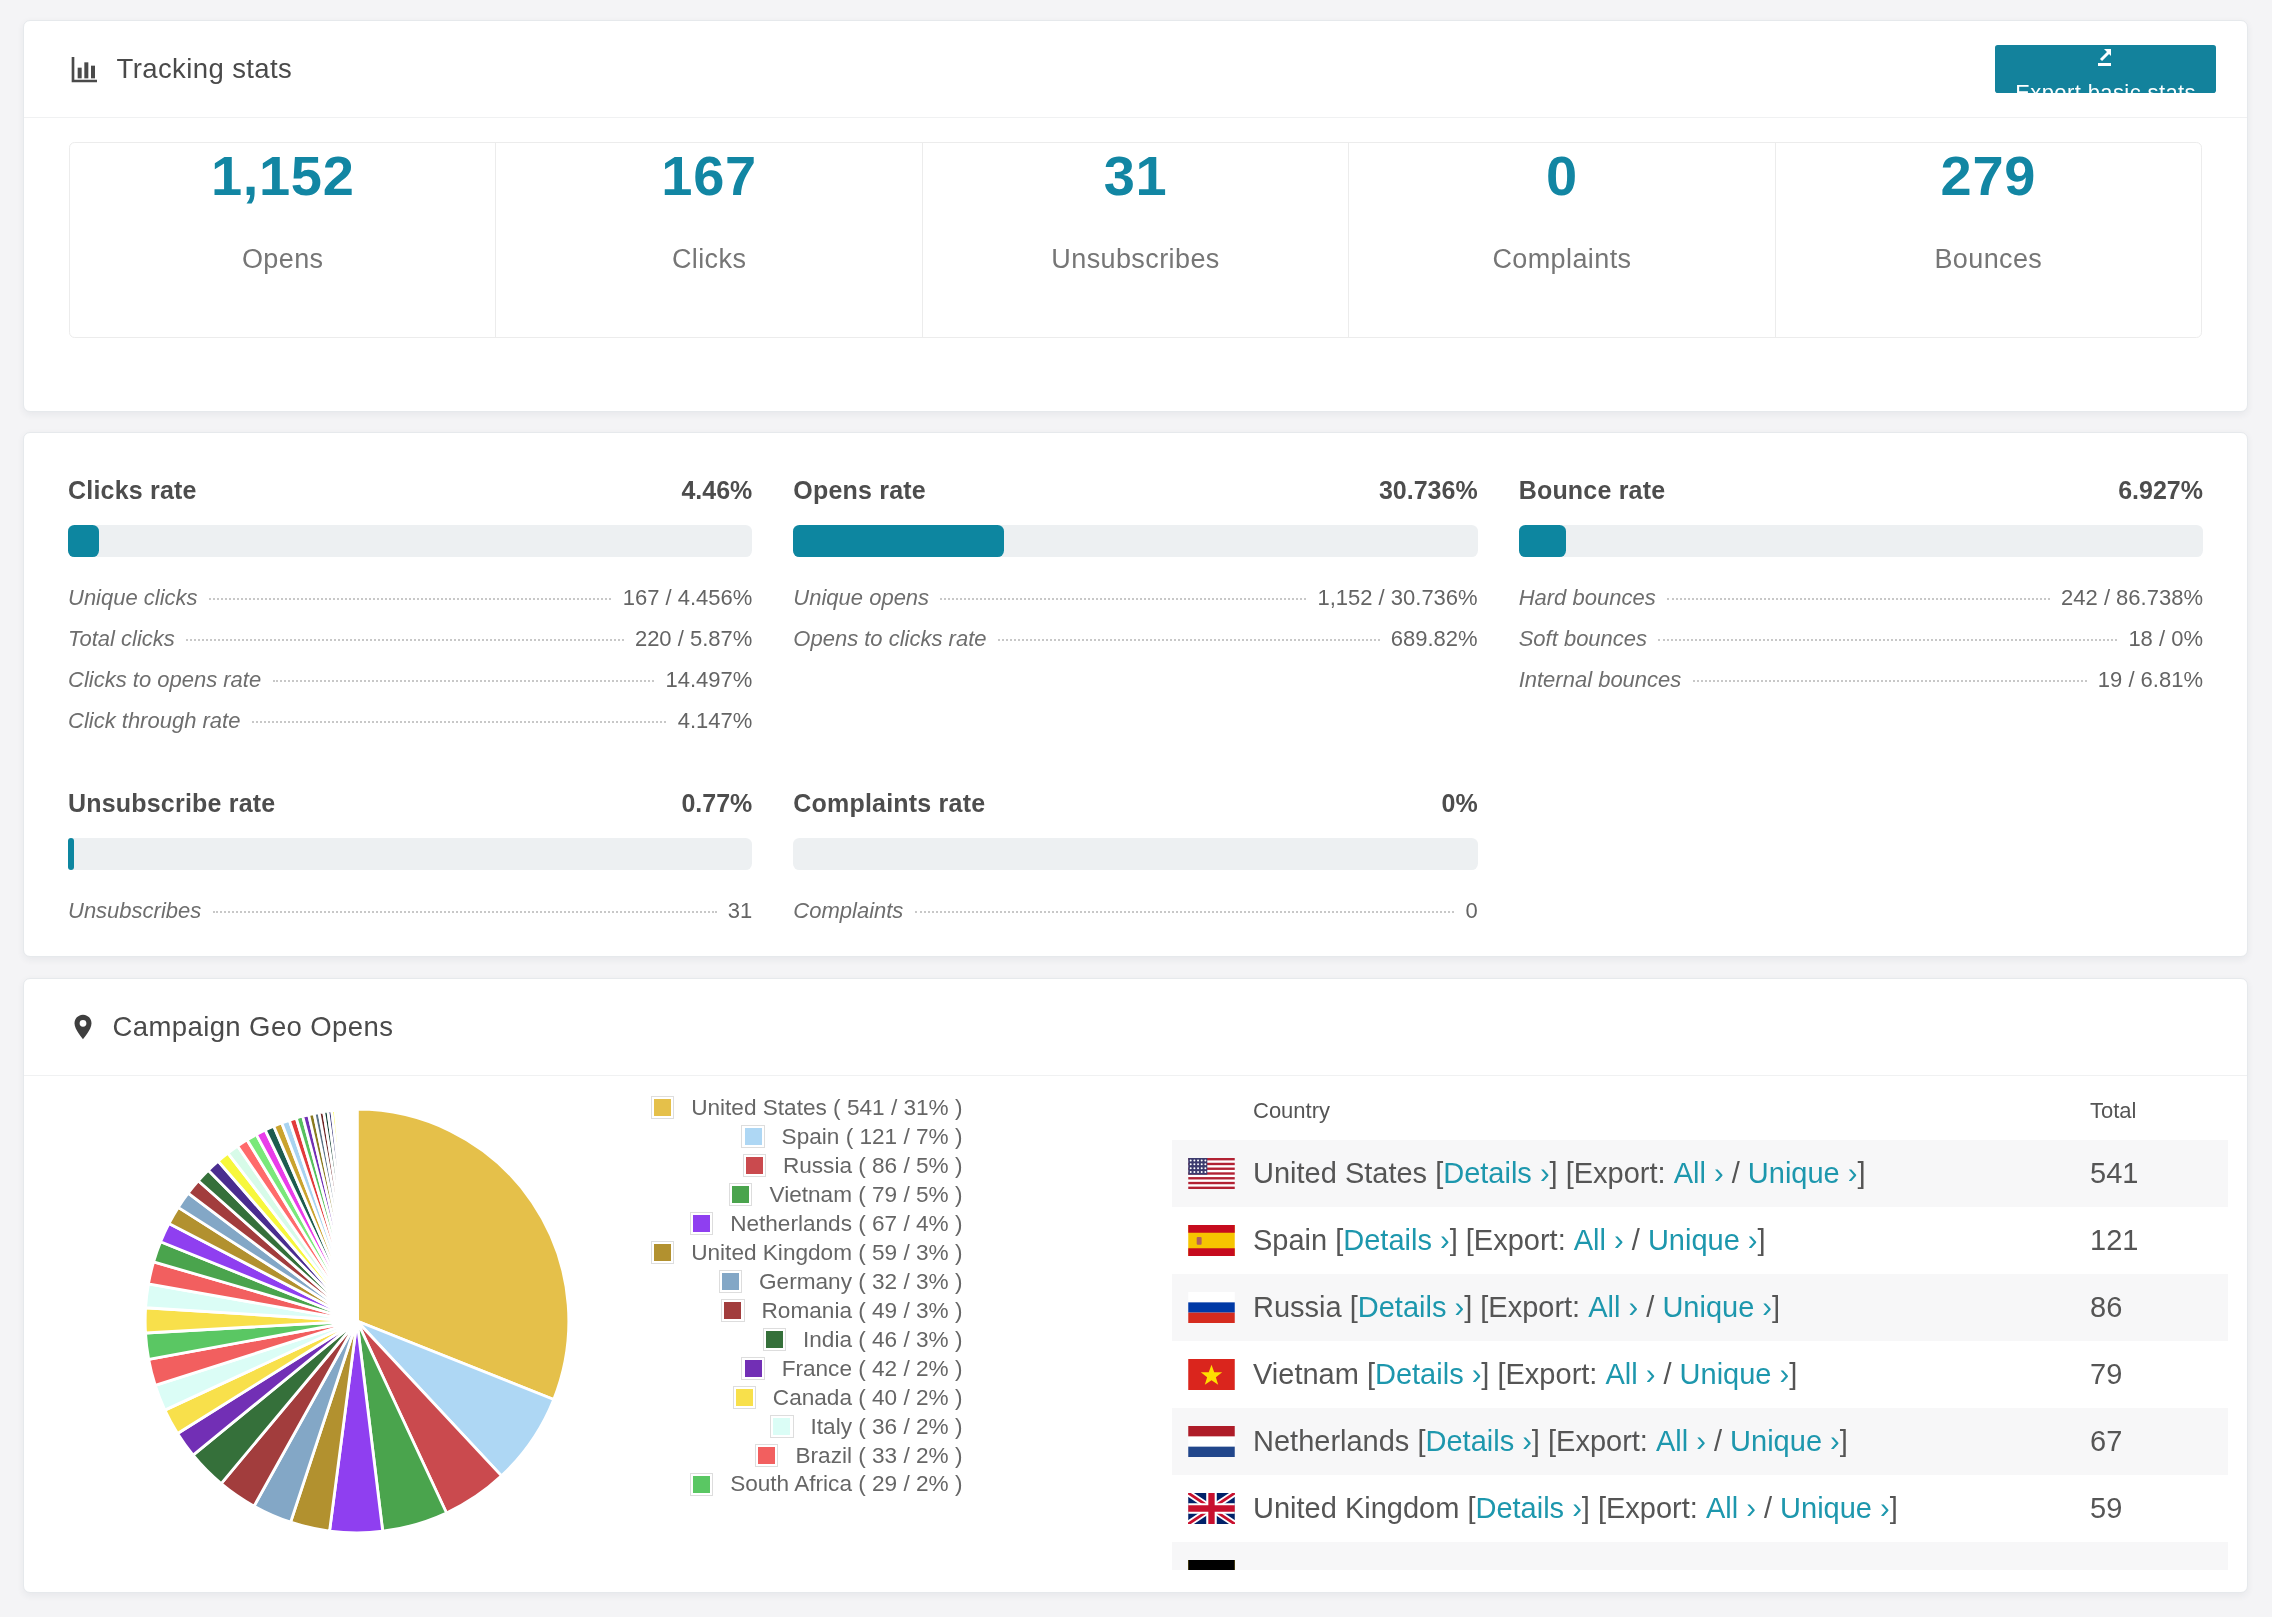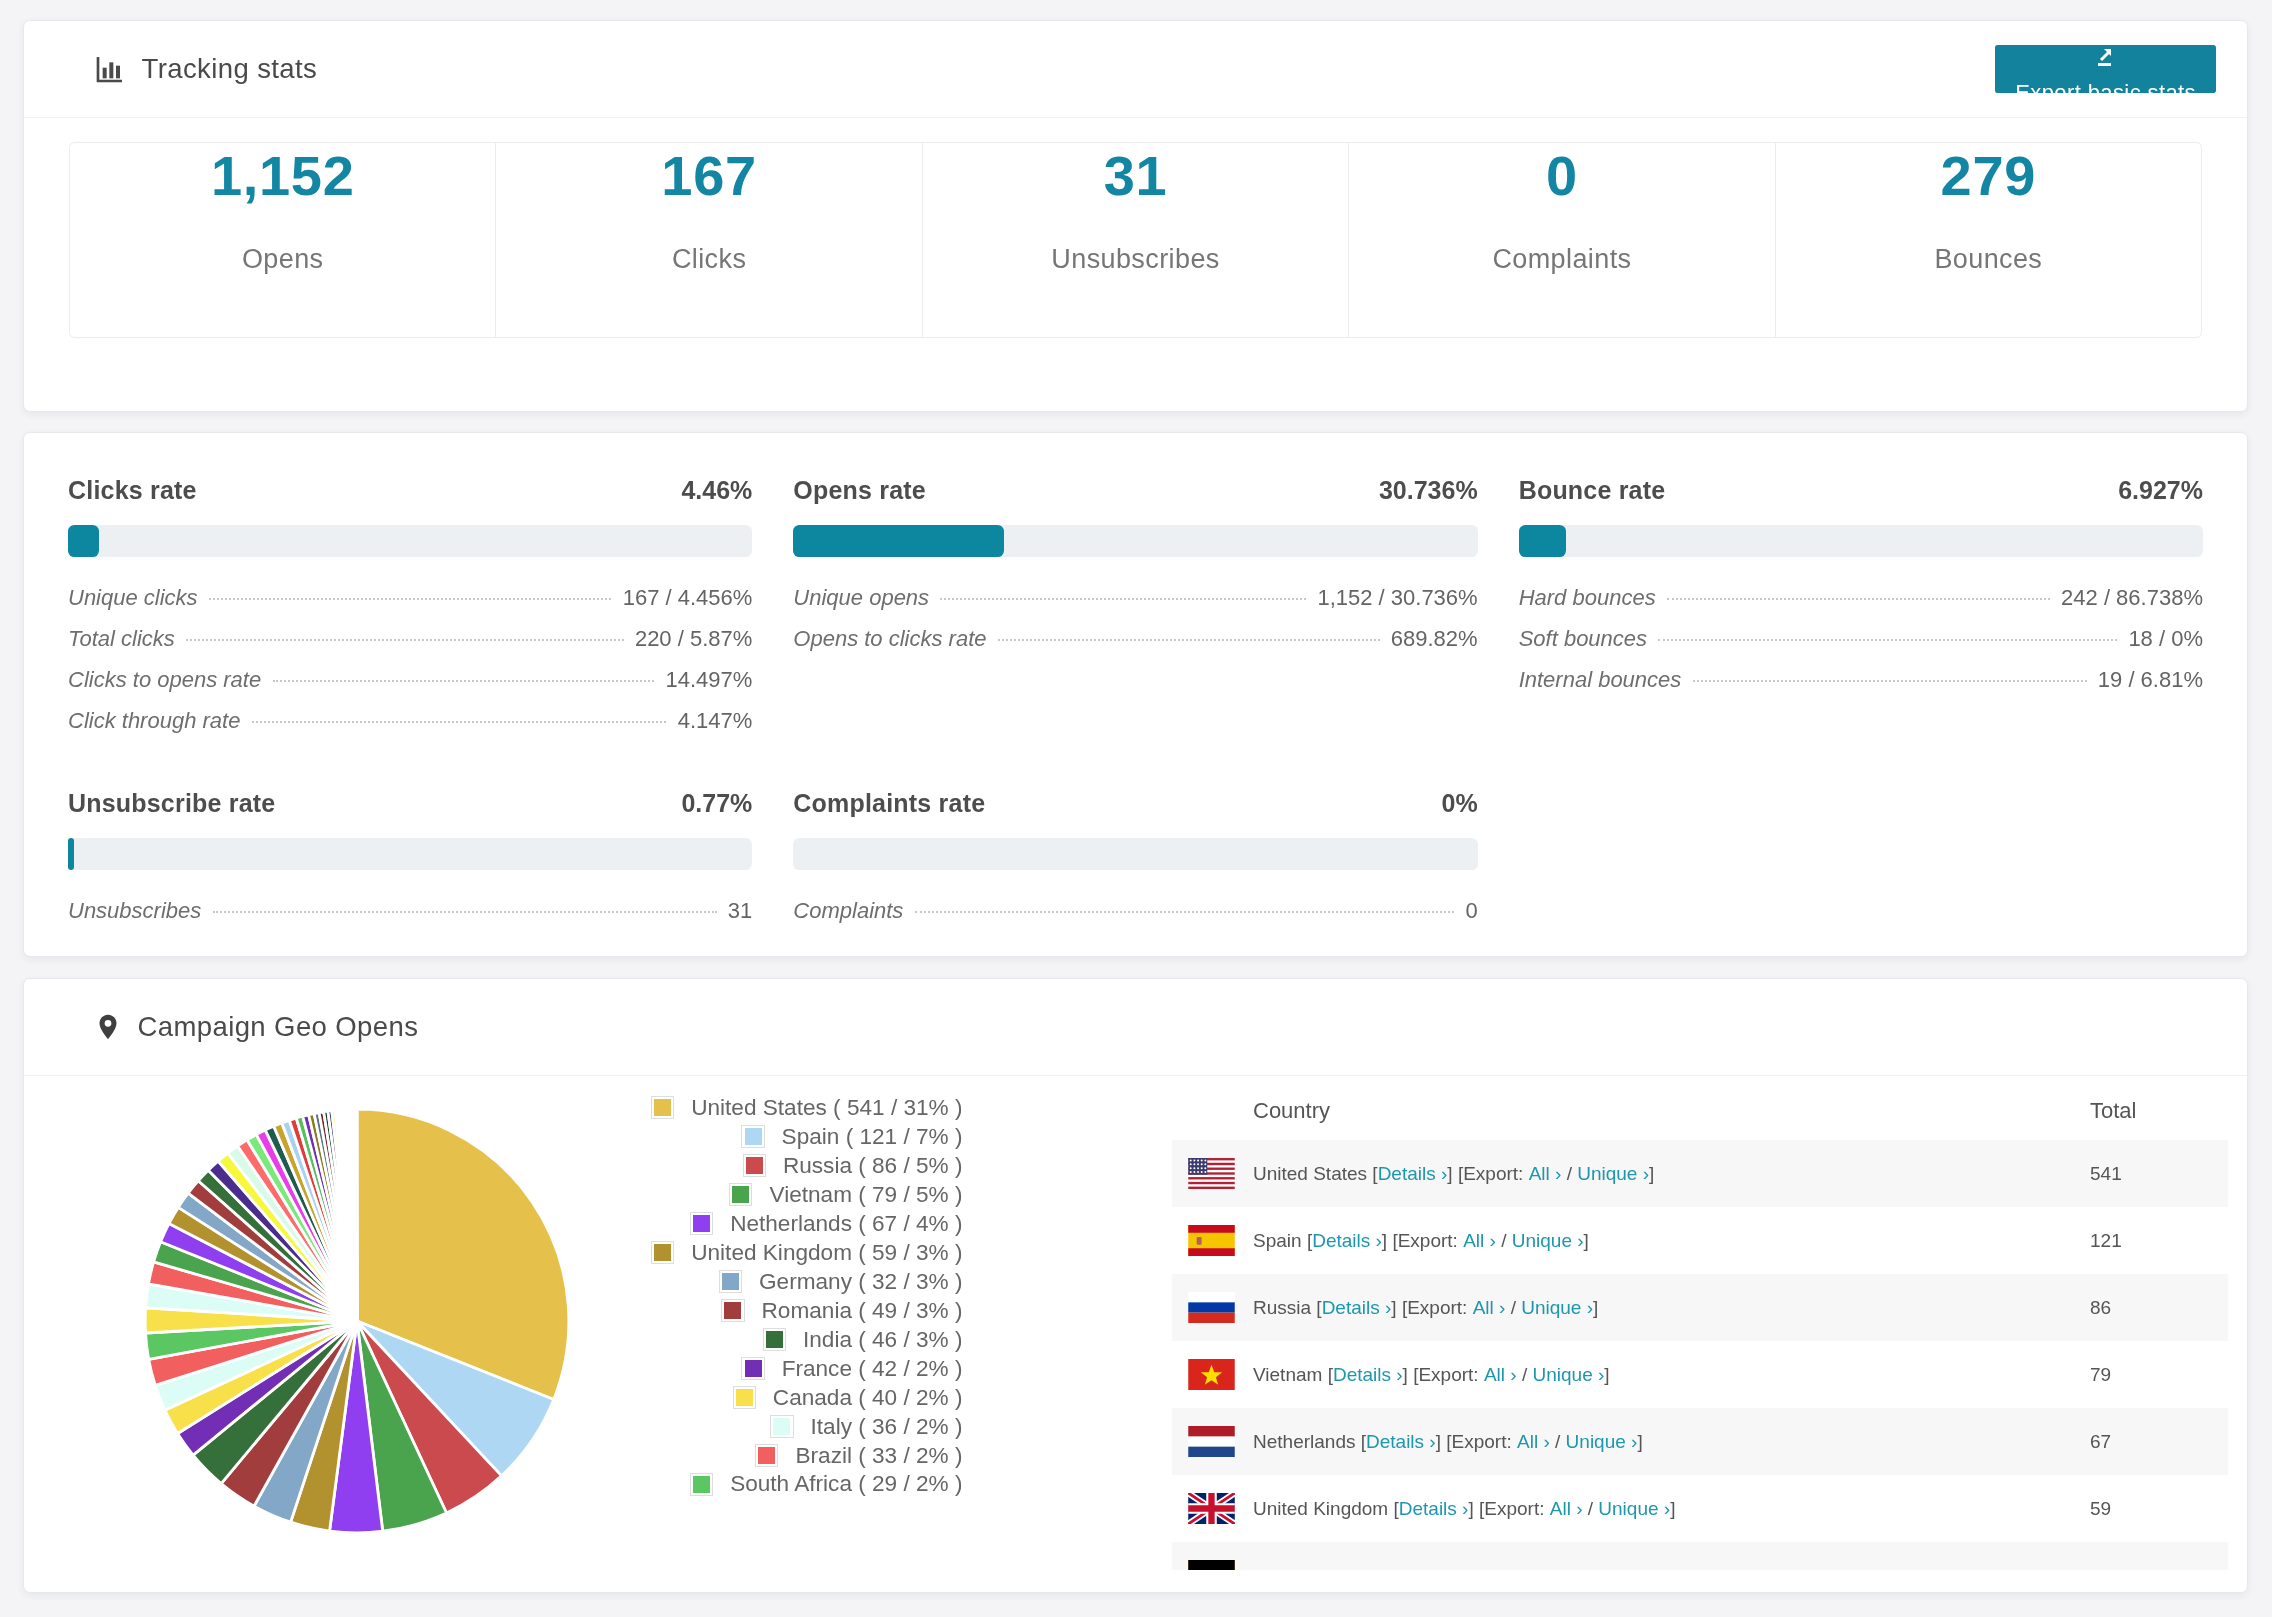--- a/index.html
+++ b/index.html
@@ -15,21 +15,21 @@
     border:1.4px solid #e6e9ec;border-radius:7px;
     box-shadow:0 2.8px 7px rgba(40,50,70,.06);
     box-sizing:border-box;
   }
   #card-tracking{top:20px;height:392px;}
   #card-rates{top:432px;height:525px;}
   #card-geo{top:978px;height:615px;overflow:hidden;}
 
   .card-header{
     height:97px;display:flex;align-items:center;
-    padding:0 31px 0 70px;border-bottom:1.4px solid #f0f1f2;box-sizing:border-box;
+    padding:0 31px 0 45px;border-bottom:1.4px solid #f0f1f2;box-sizing:border-box;
   }
   .card-title{font-size:27.5px;font-weight:400;color:#4a4a4a;margin-left:15.5px;letter-spacing:0.4px;}
   .hicon{display:inline-flex;align-items:center;}
 
   
   .export-btn{
     margin-left:auto;display:flex;align-items:center;gap:11.3px;
     background:#13829c;color:#fff;border:none;border-radius:2.8px;
     height:48px;padding:0 20px;font-size:22px;font-family:inherit;
     letter-spacing:0.4px;cursor:pointer;flex-direction:column;
@@ -72,21 +72,21 @@
   #legend{position:absolute;left:627px;top:18.4px;display:flex;flex-direction:column;gap:6.4px;align-items:flex-end;}
   .legend-item{display:flex;align-items:center;height:22.6px;font-size:22.6px;color:#666;}
   .legend-swatch{
     width:17px;height:17px;padding:2.1px;border:1.4px solid #ddd;margin-right:17px;
     background-clip:content-box;flex:0 0 auto;
   }
   #geo-table{position:absolute;left:1148px;top:0;width:1056px;}
   .thead{position:relative;height:62px;font-size:22px;color:#555;}
   .thead .th-country{position:absolute;left:81px;top:20px;}
   .thead .th-total{position:absolute;left:918px;top:20px;}
-  .trow{position:relative;height:67px;font-size:19px;color:#555;}
+  .trow{position:relative;height:67px;font-size:29px;color:#555;}
   .trow.odd{background:#f7f7f8;}
   .trow.clipped{height:28px;overflow:hidden;}
   .cell-flag{position:absolute;left:15.5px;top:50%;margin-top:-15.5px;width:47px;height:31px;overflow:hidden;}
   .trow.clipped .cell-flag{top:17.6px;margin-top:0;}
   .cell-text{position:absolute;left:81px;top:0;height:67px;display:flex;align-items:center;white-space:nowrap;}
   .cell-total{position:absolute;left:918px;top:0;height:67px;display:flex;align-items:center;}
   a.tlink{color:#1d97ad;text-decoration:none;}
   .seg{color:#555;}
   .cell-text .sp{white-space:pre;}
 </style>

